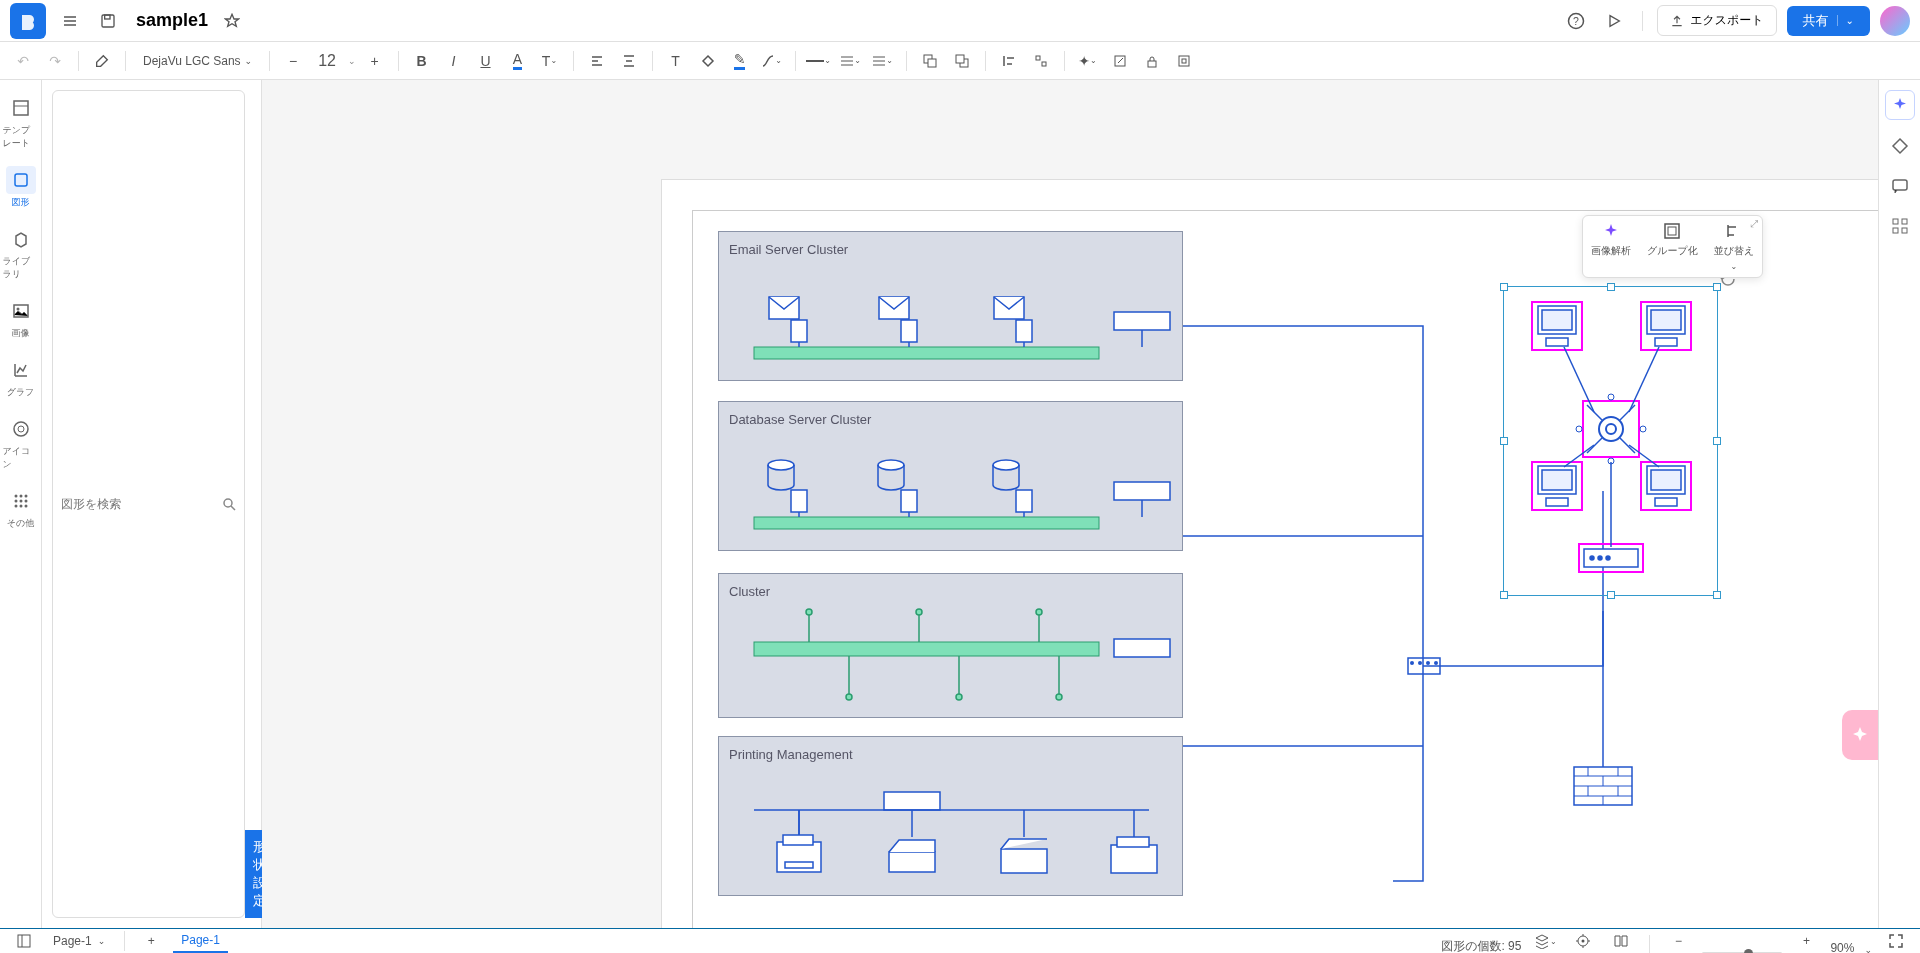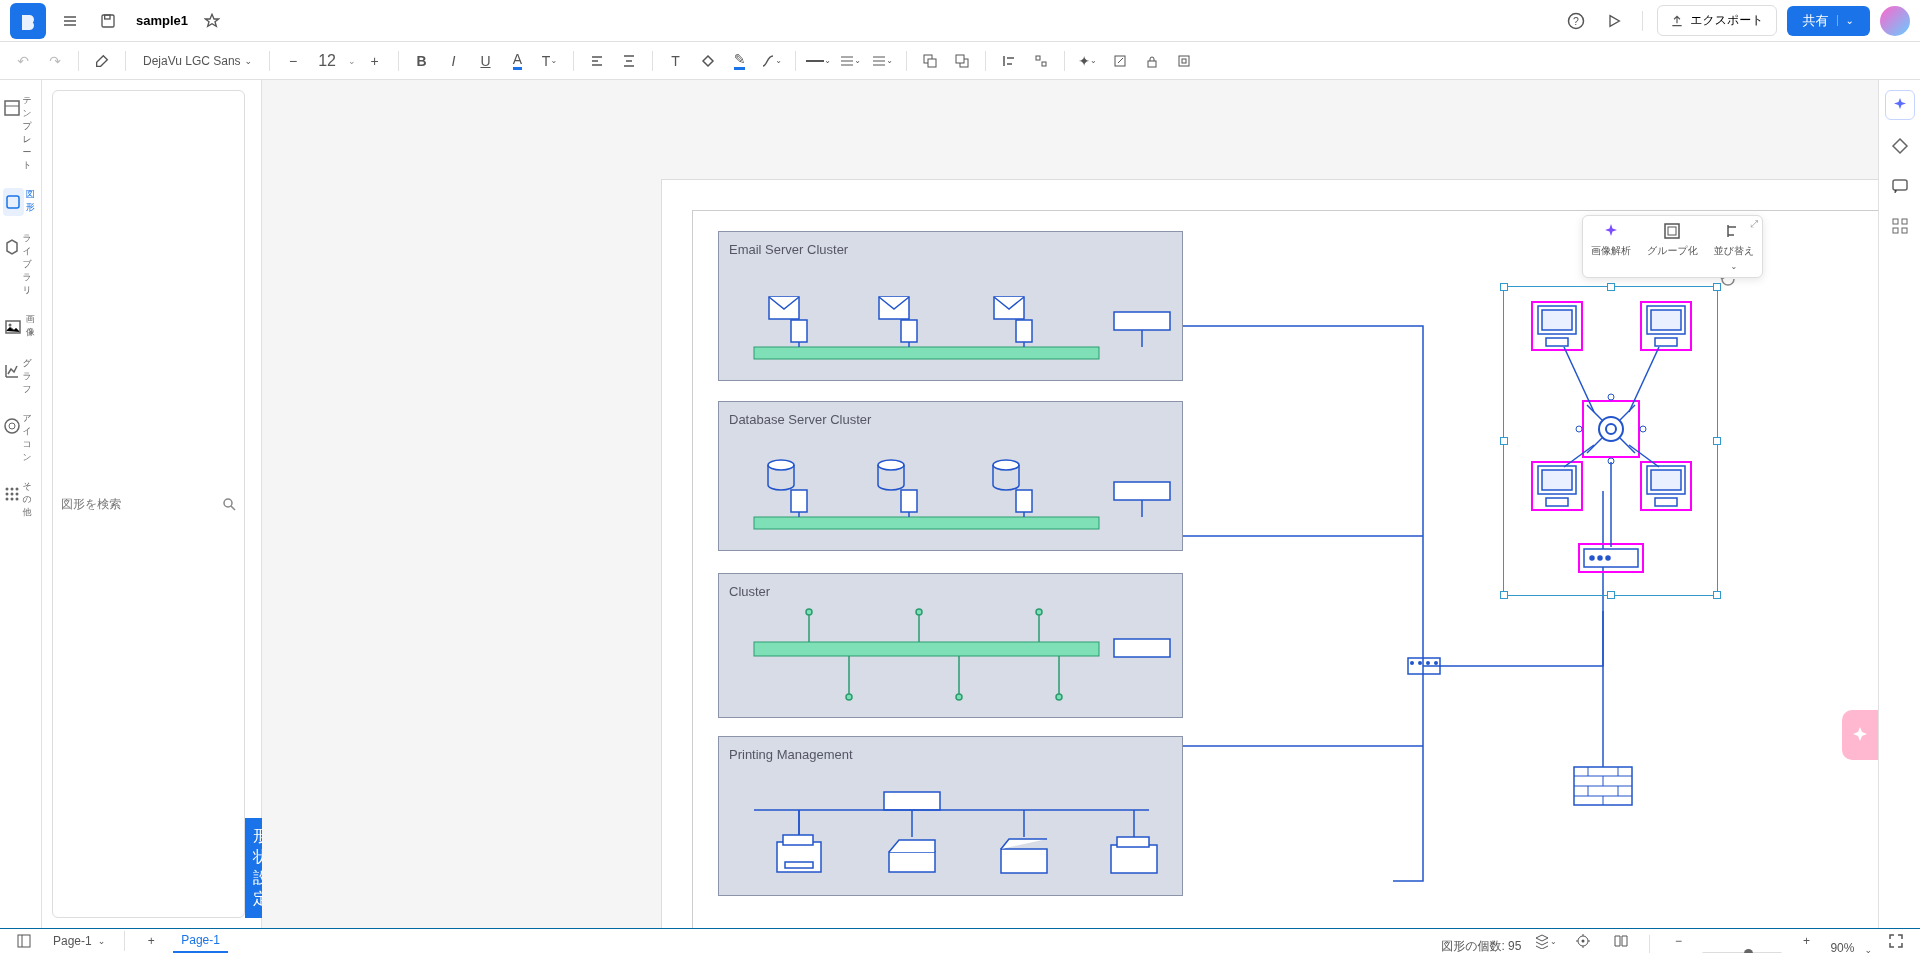--- a/index.html
+++ b/index.html
@@ -1,41 +1,41 @@
 <!DOCTYPE html>
 <html><head>
 <meta charset="utf-8">
 <style>
 *{box-sizing:border-box;margin:0;padding:0;font-family:-apple-system,BlinkMacSystemFont,"Segoe UI",Arial,sans-serif}
 body{width:1920px;height:953px;overflow:hidden;background:#fff;display:flex;flex-direction:column;position:relative}
 .topbar{height:42px;border-bottom:1px solid #e0e0e0;display:flex;align-items:center;padding:0 10px;gap:10px}
 .logo{width:36px;height:36px;background:#1a73e8;border-radius:6px;display:flex;align-items:center;justify-content:center;color:#fff;font-weight:bold;font-size:18px}
 .icon-btn{width:28px;height:28px;display:flex;align-items:center;justify-content:center;cursor:pointer;color:#555;border-radius:4px}
-.filename{font-weight:600;font-size:13px;margin-left:4px}
+.filename{font-weight:600;font-size:18px;margin-left:4px}
 .spacer{flex:1}
 .export-btn{display:flex;align-items:center;gap:6px;padding:6px 12px;border:1px solid #ddd;border-radius:6px;font-size:12px;cursor:pointer;background:#fff}
 .share-btn{display:flex;align-items:center;gap:8px;padding:6px 16px;background:#1a73e8;color:#fff;border-radius:6px;font-size:13px;cursor:pointer}
 .share-btn .chev{border-left:1px solid rgba(255,255,255,.4);padding-left:8px;font-size:10px}
 .avatar{width:30px;height:30px;border-radius:50%;background:linear-gradient(135deg,#f6c,#6cf)}
 .toolbar{height:38px;border-bottom:1px solid #e0e0e0;display:flex;align-items:center;padding:0 10px;gap:6px;color:#555}
 .tb-sep{width:1px;height:20px;background:#e0e0e0;margin:0 4px}
 .tb-btn{width:26px;height:26px;display:flex;align-items:center;justify-content:center;cursor:pointer;border-radius:3px;font-size:14px}
 .font-select{font-size:12px;padding:2px 6px;border:1px solid transparent;display:flex;align-items:center;gap:4px;cursor:pointer}
 .fontsize{font-size:16px;padding:0 6px}
 .main{flex:1;display:flex;overflow:hidden}
 .left-nav{width:42px;border-right:1px solid #e0e0e0;display:flex;flex-direction:column;align-items:center;padding-top:8px;gap:4px}
-.nav-item{width:36px;display:flex;flex-direction:row;align-items:flex-start;gap:2px;padding:6px 0;cursor:pointer;border-radius:4px;color:#666}
+.nav-item{width:36px;display:flex;flex-direction:column;align-items:center;gap:2px;padding:6px 0;cursor:pointer;border-radius:4px;color:#666}
 .nav-item.active{color:#1a73e8}
 .nav-item.active .nav-icon-box{background:#e8f0fe}
 .nav-icon-box{width:30px;height:28px;display:flex;align-items:center;justify-content:center;border-radius:4px}
 .nav-label{font-size:9px}
 .left-panel{width:220px;border-right:1px solid #e0e0e0;display:flex;flex-direction:row;padding:10px}
 .search-box{display:flex;align-items:center;border:1px solid #ddd;border-radius:6px;padding:4px 8px;gap:6px}
 .search-box input{border:none;outline:none;flex:1;font-size:12px}
-.shape-settings-btn{margin-top:auto;background:#1a73e8;color:#fff;text-align:center;padding:8px;border-radius:0;font-size:16px;cursor:pointer}
+.shape-settings-btn{margin-top:auto;background:#1a73e8;color:#fff;text-align:center;padding:8px;border-radius:0;font-size:13px;cursor:pointer}
 .canvas-wrap{flex:1;background:#f5f5f5;position:relative;overflow:hidden}
 .canvas-paper{position:absolute;left:400px;top:100px;width:1280px;height:820px;background:#fff;box-shadow:0 0 0 1px #ddd}
 .canvas-content{position:absolute;left:30px;top:30px;width:1220px;height:780px;border:1px solid #ccc}
 .cluster{position:absolute;background:#d8dce6;border:1px solid #8b94a8;padding:10px}
 .cluster-title{font-size:13px;color:#556;margin-bottom:8px}
 .sel-group{position:absolute;border:1px solid #39c;outline:none}
 .sel-handle{position:absolute;width:8px;height:8px;background:#fff;border:1px solid #39c}
 .context-toolbar{position:absolute;left:1320px;top:135px;background:#fff;border:1px solid #ddd;border-radius:6px;display:flex;box-shadow:0 2px 8px rgba(0,0,0,.1);font-size:10px}
 .ctx-item{display:flex;flex-direction:column;align-items:center;padding:6px 8px;gap:4px;cursor:pointer;color:#555}
 .ctx-item:first-child{color:#7c4dff}

